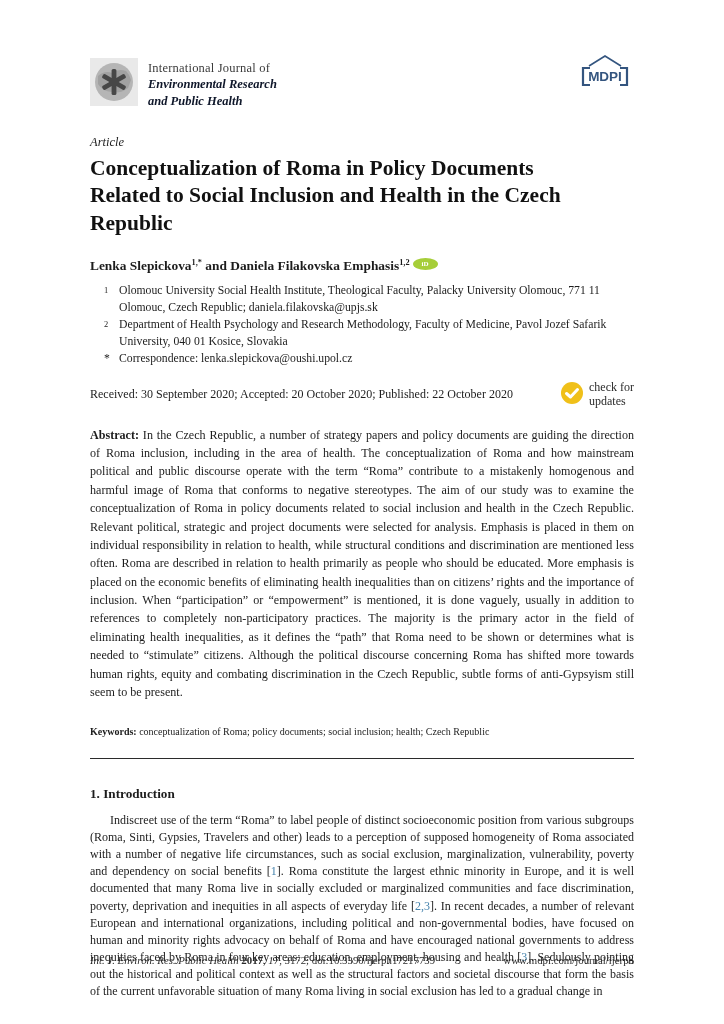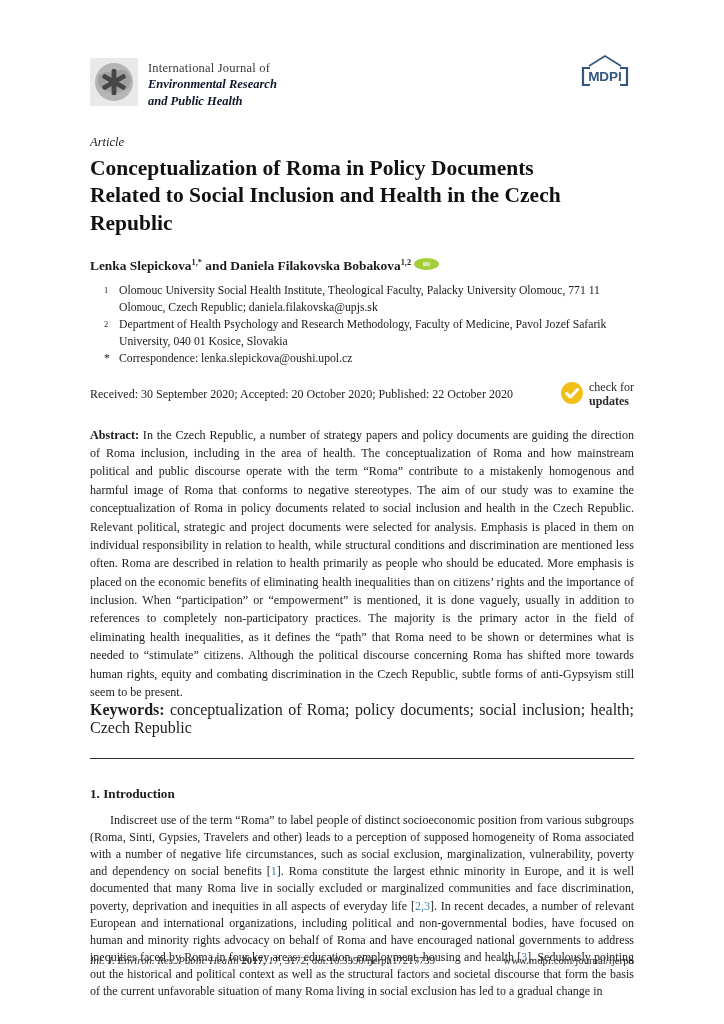--- a/index.html
+++ b/index.html
@@ -26,25 +26,25 @@
 
   .affiliations { margin-top:9px; font-size:11.7px; line-height:1.45; }
   .affil-row { display:flex; }
   .affil-marker { width:15px; flex:0 0 15px; text-align:left; font-size:0.72em; padding-top:1px; margin-left:14px; }
   .affil-text { flex:1; }
 
   .dates-row { display:flex; justify-content:space-between; align-items:center; margin-top:13px; }
   .dates { font-size:12px; }
   .update-badge { display:flex; align-items:center; gap:5px; cursor:pointer; }
   .update-text { font-size:12px; line-height:1.15; color:#2b2b2b; }
-  .update-text .l2 { font-weight:bold; }
+  .update-text .l2 { font-weight:normal; }
 
   .abstract { margin-top:17px; font-size:12.1px; line-height:1.52; text-align:justify; }
   .abstract b, .keywords b { font-weight:bold; }
-  .keywords { margin-top:0; font-size:16px; text-align:justify;font-family:Liberation Serif, serif; }
+  .keywords { margin-top:25px; font-size:10px; text-align:justify;font-family:Liberation Serif, serif; }
 
   .rule { border:none; border-top:1px solid #2b2b2b; margin-top:21px; }
 
   .section-heading { margin-top:27px; font-size:13.2px; font-weight:bold; }
   .body-paragraph { margin-top:10px; font-size:12px; line-height:1.42; text-align:justify; text-indent:20px; }
 
   .seg-i { font-style:italic; }
   .seg-b { font-weight:bold; }
   .seg-c { color:#4583ad; }
 
@@ -88,21 +88,21 @@
       </div>
     </div>
 
     <div class="article-type">Article</div>
     <h1 class="article-title">Conceptualization of Roma in Policy Documents Related to Social Inclusion and Health in the Czech Republic</h1>
 
     <div class="authors">
       <span>Lenka Slepickova</span>
         <sup>1,*</sup>
         <span style="white-space:pre"> and </span>
-        <span>Daniela Filakovska Bobakova</span>
+        <span>Daniela Filakovska Emphasis</span>
         <sup>1,2</sup>
         <span class="orcid">iD</span>
     </div>
 
     <div class="affiliations">
       <div class="affil-row">
         <span class="affil-marker">1</span>
         <span class="affil-text">Olomouc University Social Health Institute, Theological Faculty, Palacky University Olomouc, 771 11 Olomouc, Czech Republic; daniela.filakovska@upjs.sk</span>
       </div>
       <div class="affil-row">

